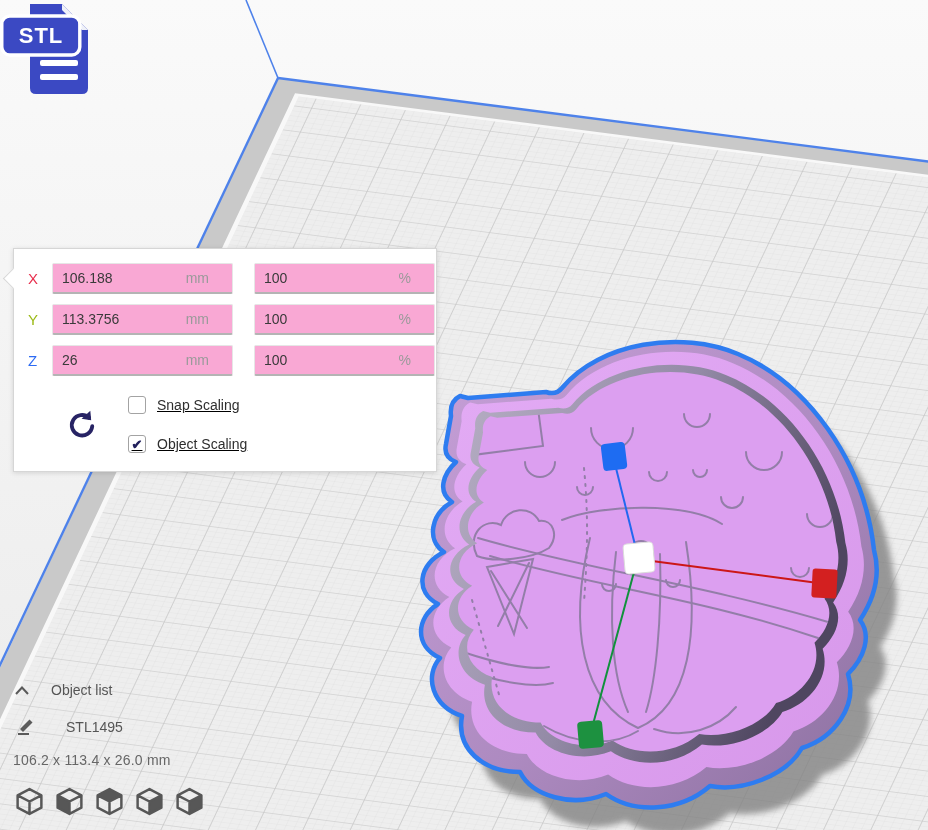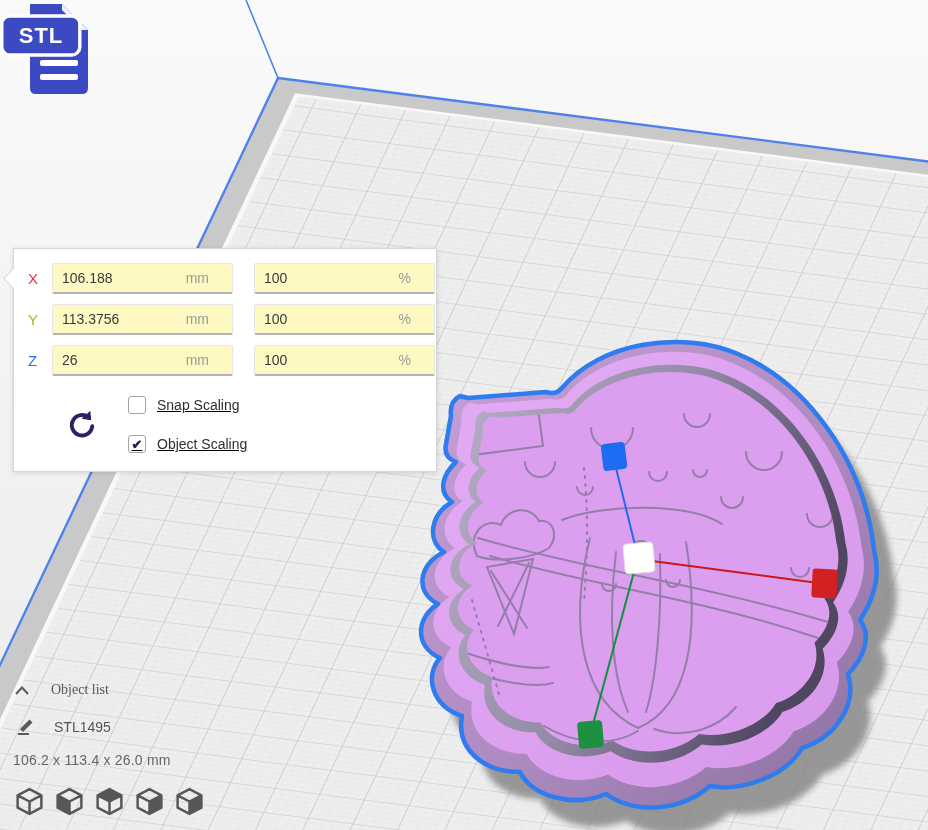--- a/index.html
+++ b/index.html
@@ -22,43 +22,43 @@
     position:absolute;left:-8px;top:22px;width:14px;height:14px;background:#fff;
     border-left:1px solid #d6d6d6;border-bottom:1px solid #d6d6d6;
     transform:rotate(45deg);
   }
   .axis-row{position:absolute;left:14px;height:31px;display:flex;align-items:center;}
   .axis-row .axis-label{width:24px;font-size:15px;font-weight:400;}
   .field{position:relative;width:181px;height:31px;}
   .field + .field{margin-left:21px;}
   .field input{
     width:100%;height:100%;box-sizing:border-box;
-    background:#fef9c3;border:1px solid #e6e6e6;border-bottom:2px solid #b4b4b4;
+    background:#f9a8d4;border:1px solid #e6e6e6;border-bottom:2px solid #b4b4b4;
     border-radius:2px;padding:0 32px 0 9px;
     font-family:inherit;font-size:14px;color:#3a3a3a;outline:none;
   }
   .field .unit{
     position:absolute;right:24px;top:0;line-height:31px;font-size:14px;color:#9a9a9a;
     pointer-events:none;
   }
   .check-row{position:absolute;left:114px;display:flex;align-items:center;gap:11px;text-decoration:underline;}
   .checkbox{
     width:18px;height:18px;box-sizing:border-box;background:#fff;
     border:1.5px solid #a3a3a3;border-radius:3px;
     display:flex;align-items:center;justify-content:center;
     font-size:13px;font-weight:bold;color:#21205c;cursor:pointer;
   }
   .check-label{font-size:14px;color:#2e2e2e;}
   .reset-btn{position:absolute;left:53px;top:160px;width:30px;height:32px;cursor:pointer;background:none;border:none;padding:0;}
   
   .objlist{position:absolute;left:0;top:676px;width:260px;z-index:30;color:#575757;}
-  .objlist-header{position:absolute;left:14px;top:6px;display:flex;align-items:center;font-family:Liberation Serif, serif;}
+  .objlist-header{position:absolute;left:14px;top:6px;display:flex;align-items:center;}
   .objlist-header .lbl{margin-left:21px;font-size:14px;color:#555;}
   .objlist-item{position:absolute;left:16px;top:41px;display:flex;align-items:center;}
-  .objlist-item .nm{margin-left:18px;font-size:14px;color:#555;}
+  .objlist-item .nm{margin-left:30px;font-size:14px;color:#555;}
   .objlist-dims{position:absolute;left:13px;top:76px;font-size:14px;color:#666;letter-spacing:.2px;}
   .view-toolbar{position:absolute;left:14px;top:110px;display:flex;gap:9px;}
   .view-btn{width:31px;height:30px;background:none;border:none;padding:0;cursor:pointer;}
 </style>
 </head>
 <body>
 
 <svg id="scene" width="928" height="830" viewBox="0 0 928 830">
   <defs>
     <pattern id="gmin" width="9.2" height="9.2" patternUnits="userSpaceOnUse">

